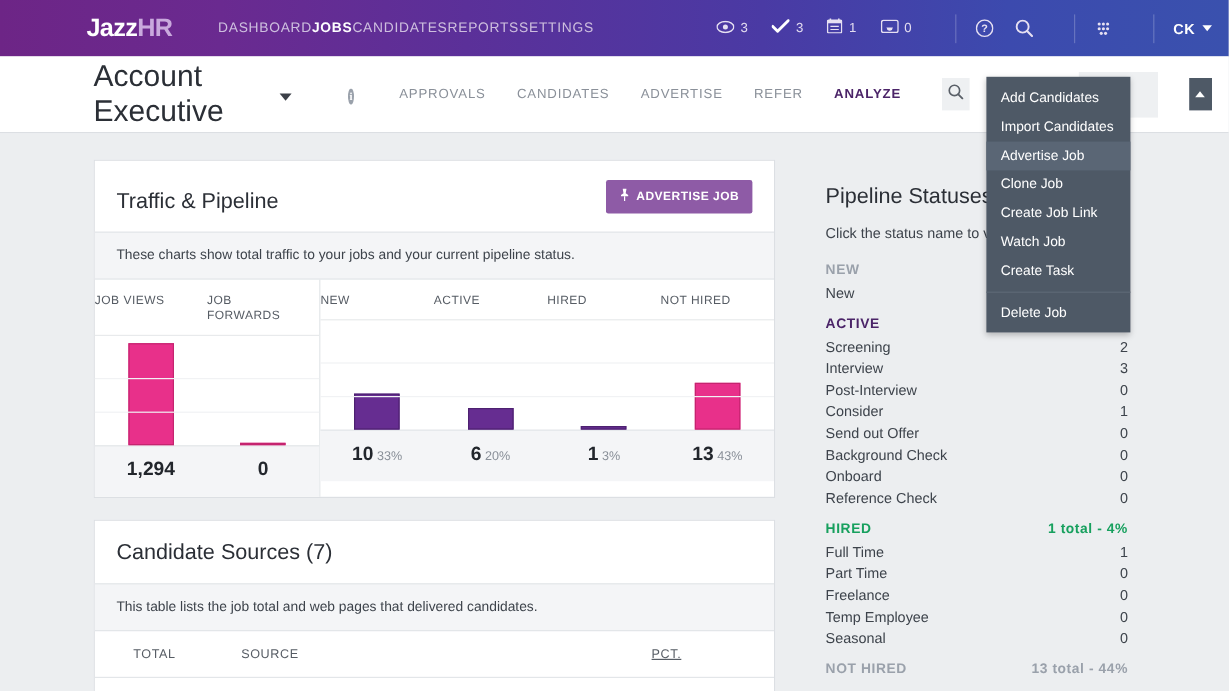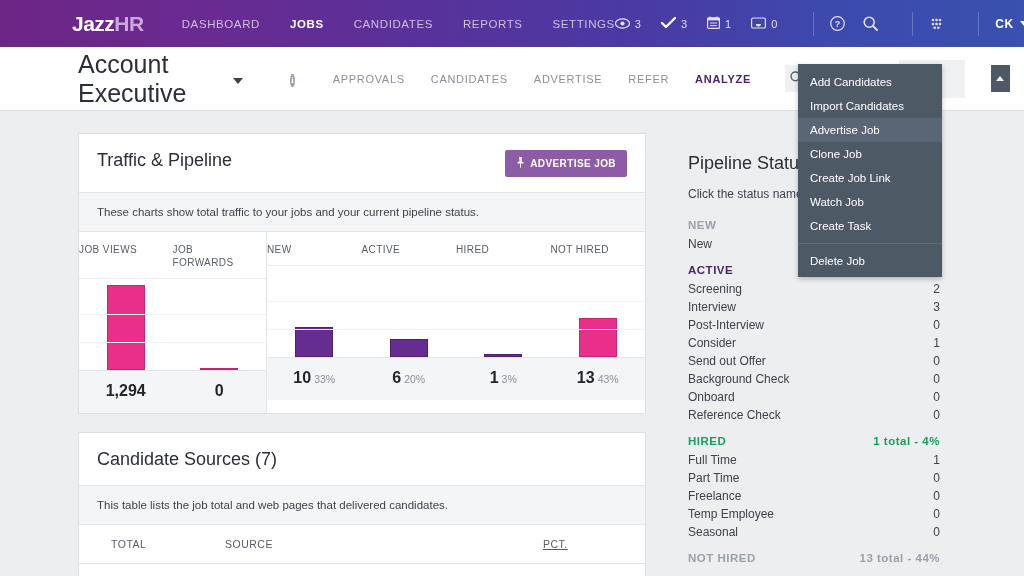--- a/index.html
+++ b/index.html
@@ -14,21 +14,21 @@
   .topnav {
     height: 47px;
     background: linear-gradient(90deg, #6d2586 0%, #6a2a90 18%, #5b3099 38%, #4a3aa4 62%, #3c4aae 82%, #3a51ae 100%);
     display: flex; align-items: center;
     padding: 0 14px 0 72px;
     position: relative;
   }
   .logo { font-size: 21px; font-weight: bold; letter-spacing: -0.5px; }
   .logo .jazz { color: #ffffff; }
   .logo .hr { color: #c9a9dd; }
-  .mainnav { display: flex; align-items: center; margin-left: 38px; gap: 30px; }
+  .mainnav { display: flex; align-items: center; margin-left: 38px; }
   .mainnav a {
     color: #cdbede; font-size: 11.5px; letter-spacing: .6px;
     text-decoration: none; font-weight: normal;
   }
   .mainnav a.active { color: #ffffff; font-weight: bold; }
   .navright { margin-left: auto; display: flex; align-items: center; }
   .stat { display: flex; align-items: center; gap: 5px; color: #ffffff; margin-right: 20px; }
   .stat .num { font-size: 11px; color: #e3dcf0; }
   .navdiv { width: 1px; height: 24px; background: rgba(255,255,255,.22); margin: 0 16px; }
   .navicon { color: #e6e0f2; display: flex; align-items: center; margin-right: 18px; }
@@ -63,21 +63,21 @@
     padding: 7px 11px; margin-left: 8px;
   }
   .caretbtn {
     background: #4e5966; width: 24px; height: 27px; display: flex; align-items: center; justify-content: center;
   }
   .caret-u { width: 0; height: 0; border-left: 4px solid transparent; border-right: 4px solid transparent;
              border-bottom: 5px solid #ffffff; }
 
   
   .dropdown {
-    position: absolute; top: 64px; right: 82px; width: 144px;
+    position: absolute; top: 64px; right: 82px; width: 120px;
     background: #4e5966; z-index: 50; padding: 6px 0 4px;
     box-shadow: 0 2px 5px rgba(0,0,0,.25);
   }
   .dropdown .mi {
     color: #ffffff; font-size: 11.5px; padding: 6px 12px; white-space: nowrap;
   }
   .dropdown .mi.hl { background: #5a6675; }
   .dropdown .sep { height: 1px; background: #5e6975; margin: 5px 0; }
 
   
@@ -115,21 +115,21 @@
   .totals {
     display: flex; background: #f4f5f7; border-top: 1px solid #e3e6e9; padding: 11px 0 13px;
   }
   .tot { flex: 1; text-align: center; }
   .tot .v { font-size: 16px; font-weight: bold; color: #22262c; }
   .tot .p { font-size: 10.5px; color: #8a9099; margin-left: 3px; }
 
   
   .tblhead { display: flex; padding: 13px 32px; border-bottom: 1px solid #e3e6e9; }
   .tblhead div { font-size: 10.5px; color: #565c64; letter-spacing: .5px; }
-  .c-total { width: 90px; } .c-source { flex: 1; margin-left: 24px; } .c-pct { width: 70px; text-decoration: underline; }
+  .c-total { width: 90px; } .c-source { flex: 1; } .c-pct { width: 70px; text-decoration: underline; }
   .tblrow { display: flex; padding: 13px 18px; }
 
   
   .pipe { padding: 20px 2px 0 14px; }
   .pipe h2 { font-size: 18px; color: #2b2f36; font-weight: normal; margin-bottom: 11px; }
   .pipe .hint { font-size: 12px; color: #3d434b; line-height: 18px; margin-bottom: 16px; }
   .grp { display: flex; justify-content: space-between; align-items: baseline;
          font-size: 11.5px; font-weight: bold; letter-spacing: .5px; margin-bottom: 4px; }
   .grp.new { color: #9aa1ab; }
   .grp.active { color: #4b2468; }
@@ -279,21 +279,21 @@
   <div class="mi">Create Task</div>
   <div class="sep"></div>
   <div class="mi">Delete Job</div>
 </div>
 
 <div class="main">
 
   <div class="col-left">
 
     <div class="card">
-      <div class="card-head" style="display:flex;align-items:flex-start;">
+      <div class="card-head" style="display:flex;align-items:flex-end;">
         <h2>Traffic &amp; Pipeline</h2>
         <div class="advbtn" style="margin-left:auto;">
           <span>
             <svg width="9" height="11" viewBox="0 0 9 11">
                 <path d="M3 0 h3 v1 l-.6 3 l2.1 1.6 v1 H1.5 v-1 L3.6 4 L3 1 Z" fill="#ffffff"></path>
                 <line x1="4.5" y1="6.6" x2="4.5" y2="10.6" stroke="#ffffff" stroke-width="1"></line>
               </svg>
           </span>
           <span>ADVERTISE JOB</span>
         </div>

